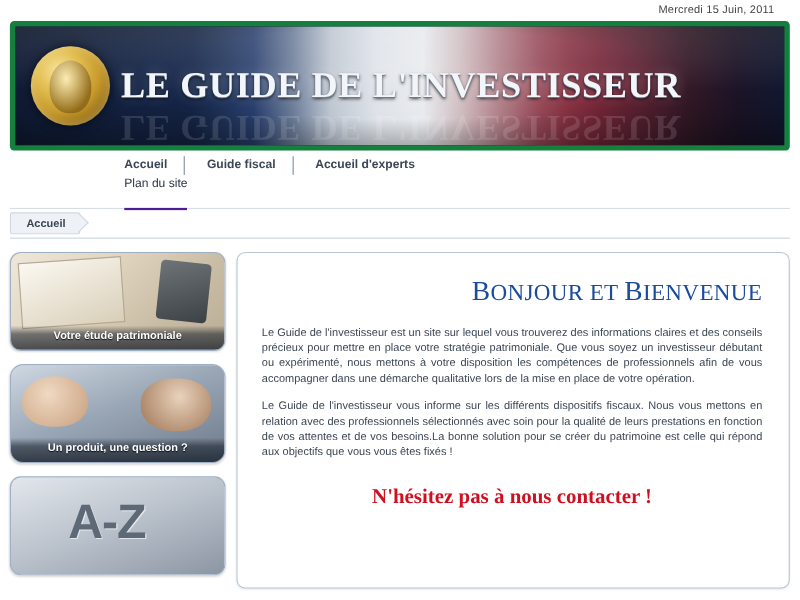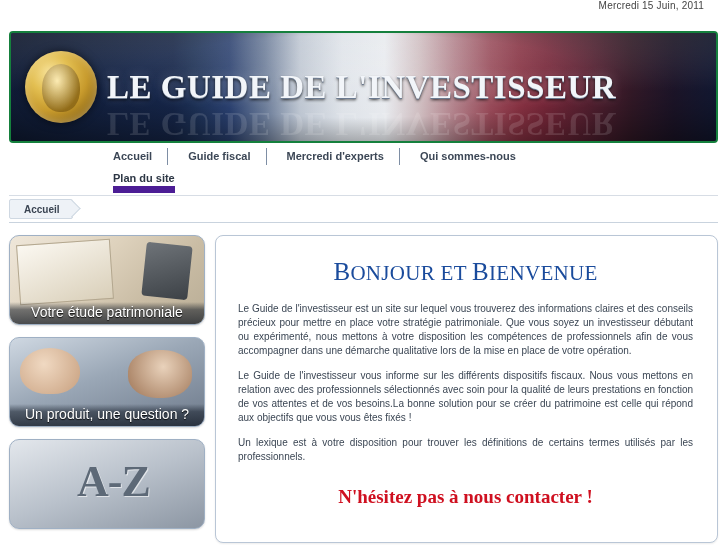--- a/index.html
+++ b/index.html
@@ -20,34 +20,35 @@
     position: relative;
     width: 727px;
     height: 545px;
     background: #ffffff;
     box-sizing: border-box;
     padding: 0 9px;
   }
 
   
   .datebar {
-    height: 31px;
+    height: 19px;
     display: flex;
+    align-items: center;
     justify-content: flex-end;
     font-size: 10px;
     color: #444;
     padding-right: 14px;
     letter-spacing: .2px;
   }
 
   
   .banner {
     position: relative;
     height: 108px;
-    border: 2px solid #15803d;
+    border: 5px solid #15803d;
     border-radius: 4px;
     overflow: hidden;
     background: #0d1b33;
   }
   .banner-stripes {
     position: absolute;
     inset: 0;
     background:
       linear-gradient(90deg,
         #16264a 0%, #16264a 23%,
@@ -155,24 +156,24 @@
     right: 0;
     top: 3px;
     bottom: 3px;
     width: 1px;
     background: #7e8ea4;
   }
   .nav-item:last-child .sep { display: none; }
   .nav-row2 { padding-left: 104px; height: 26px; display: flex; align-items: center; }
   .nav-item-active {
     font-size: 11px;
-    font-weight: bold;
+    font-weight: normal;
     color: #2c3644;
-    padding-bottom: 2px;
-    border-bottom: 7px solid #4c1d95;
+    padding-bottom: 16px;
+    border-bottom: 2px solid #4c1d95;
     cursor: pointer;
   }
 
   
   .breadcrumb-wrap {
     height: 26px;
     display: flex;
     align-items: center;
     border-bottom: 1px solid #c9d3de;
   }
@@ -237,75 +238,76 @@
   .promo-1::after {
     content: "";
     position: absolute;
     right: 14px; top: 8px; width: 46px; height: 54px;
     background: linear-gradient(160deg, #6f7479, #3c4146);
     border-radius: 4px;
     transform: rotate(6deg);
   }
   .promo-2 {
     background: linear-gradient(160deg, #cfd8e2 0%, #9aa7b6 45%, #6e7a8b 100%);
+    border-radius: 12px;
   }
   .promo-2::before {
     content: "";
     position: absolute;
     left: 10px; top: 10px; width: 60px; height: 46px;
     border-radius: 50% 50% 45% 45%;
     background: radial-gradient(circle at 40% 35%, #f0d9c2, #c79f7e);
   }
   .promo-2::after {
     content: "";
     position: absolute;
     right: 12px; top: 12px; width: 64px; height: 48px;
     border-radius: 45%;
     background: radial-gradient(circle at 55% 35%, #e9d2bb, #9c7253);
   }
   .promo-3 {
     background: linear-gradient(160deg, #e3e7ec 0%, #b9c1cb 50%, #8c96a3 100%);
   }
   .promo-3 .az {
     position: absolute;
-    left: 67px;
+    left: 52px;
     top: 16px;
-    font-family: Liberation Serif, serif;
+    font-family: Liberation Sans, sans-serif;
     font-weight: bold;
     font-size: 44px;
     color: #5d6977;
     text-shadow: 1px 1px 0 rgba(255,255,255,.6);
     letter-spacing: -1px;
   }
   .promo-caption {
     position: absolute;
     left: 0; right: 0; bottom: 0;
     padding: 4px 6px 6px;
     text-align: center;
-    font-size: 14px;
-    font-weight: normal;
+    font-size: 10px;
+    font-weight: bold;
     color: #ffffff;
     background: linear-gradient(180deg, rgba(30,40,55,.0), rgba(20,28,40,.55) 35%, rgba(15,22,33,.72));
     text-shadow: 0 1px 1px rgba(0,0,0,.85);
     line-height: 12px;
   }
   .promo-caption .line2 { display: block; }
 
   .main {
     flex: 1 1 auto;
     border: 1px solid #b9c6d6;
     border-radius: 8px;
     background: #ffffff;
     padding: 16px 24px 18px 22px;
     box-sizing: border-box;
     box-shadow: 0 1px 2px rgba(0,0,0,.08);
     min-height: 290px;
   }
   .main-title {
-    text-align: center;
+    text-align: right;
     font-family: "Liberation Serif", serif;
     color: #1a4b9c;
     font-size: 21px;
     margin: 6px 0 16px;
     letter-spacing: .3px;
   }
   .main-title .cap { font-size: 25px; }
 
   .para {
     font-size: 10px;
@@ -346,26 +348,22 @@
     <div class="nav-row">
       <div class="nav-item">
         <span>Accueil</span>
         <span class="sep"></span>
       </div>
       <div class="nav-item">
         <span>Guide fiscal</span>
         <span class="sep"></span>
       </div>
       <div class="nav-item">
-        <span>Mercredi d'experts</span>
+        <span>Accueil d'experts</span>
         <span class="sep"></span>
-      </div>
-      <div class="nav-item">
-        <span>Qui sommes-nous</span>
-        
       </div>
     </div>
     <div class="nav-row2">
       <div class="nav-item-active">Plan du site</div>
     </div>
   </div>
 
   <div class="breadcrumb-wrap">
     <div class="breadcrumb">
       <span>Accueil</span>
@@ -395,21 +393,20 @@
 
     </div>
 
     <div class="main">
       <div class="main-title">
         <span class="cap">B</span><span>ONJOUR</span><span> ET </span><span class="cap">B</span><span>IENVENUE</span>
       </div>
 
       <p class="para">Le Guide de l'investisseur est un site sur lequel vous trouverez des informations claires et des conseils précieux pour mettre en place votre stratégie patrimoniale. Que vous soyez un investisseur débutant ou expérimenté, nous mettons à votre disposition les compétences de professionnels afin de vous accompagner dans une démarche qualitative lors de la mise en place de votre opération.</p>
       <p class="para">Le Guide de l'investisseur vous informe sur les différents dispositifs fiscaux. Nous vous mettons en relation avec des professionnels sélectionnés avec soin pour la qualité de leurs prestations en fonction de vos attentes et de vos besoins.La bonne solution pour se créer du patrimoine est celle qui répond aux objectifs que vous vous êtes fixés !</p>
-      <p class="para">Un lexique est à votre disposition pour trouver les définitions de certains termes utilisés par les professionnels.</p>
 
       <div class="cta">N'hésitez pas à nous contacter !</div>
 
     </div>
 
   </div>
 
 </div>
 
 </body></html>

